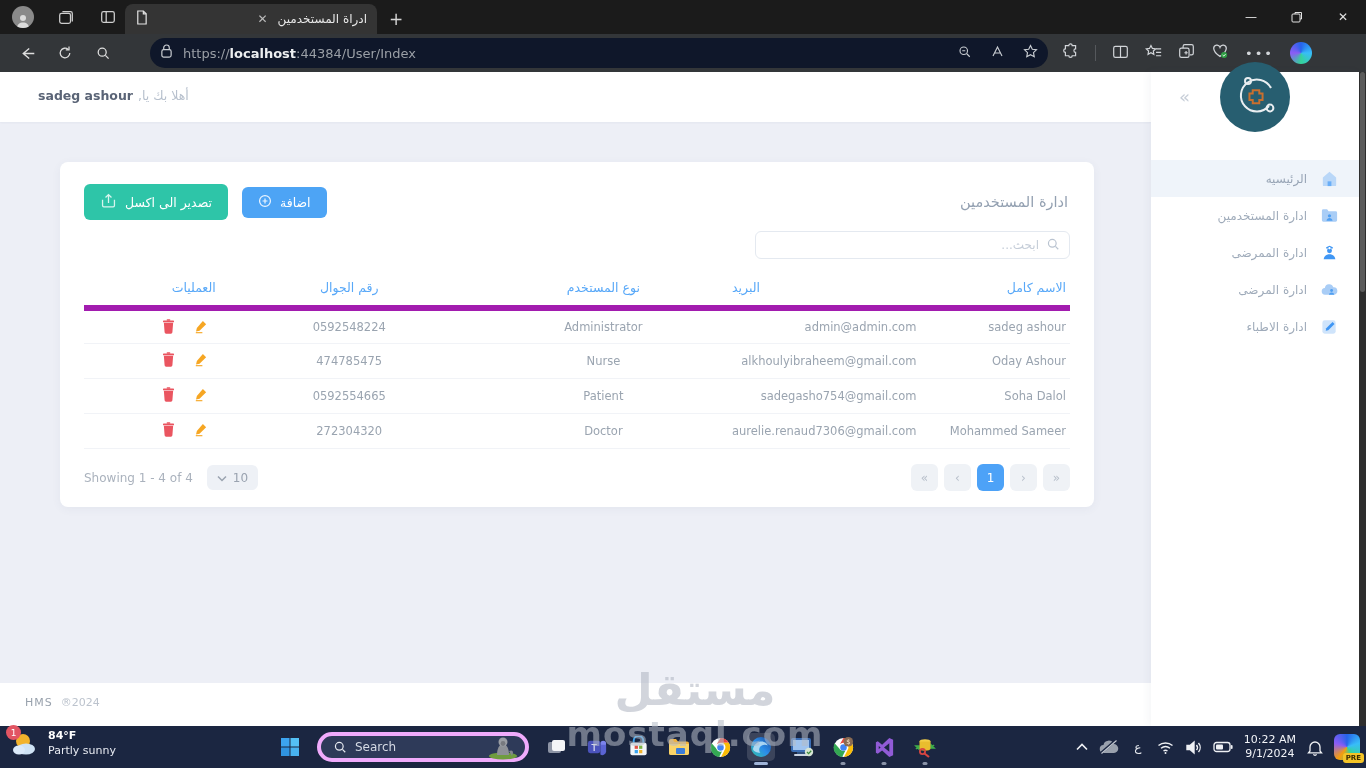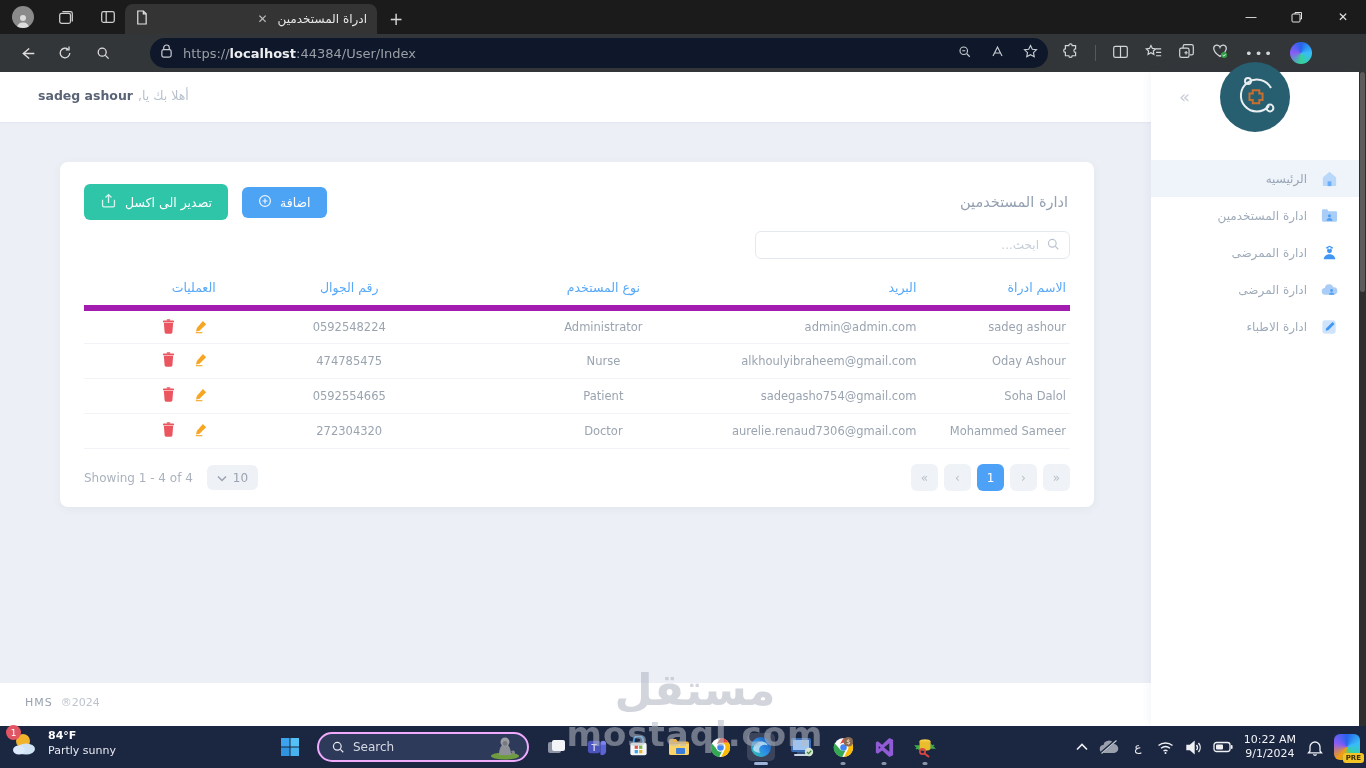--- a/index.html
+++ b/index.html
@@ -55,21 +55,21 @@
   .search-wrap input::placeholder { color:#c5cdd8; }
 
   table.users { position:absolute; top:112px; left:24px; width:986px; border-collapse:collapse; direction:rtl; }
   table.users th { color:#58a8f8; font-weight:normal; font-size:12.5px; padding:6px 4px 10px; border-bottom:6px solid #a21caf; }
   table.users td { font-size:11.5px; color:#9aa4b0; padding:0 4px; height:35px; border-bottom:1px solid #f1f3f7; }
   .col-name   { width:150px; } .c-name  { text-align:right; color:#8f99a7; }
   .col-email  { width:190px; } .c-email { text-align:right; color:#a3abb6; }
   .col-type   { width:250px; } .c-type  { text-align:center; }
   .col-phone  { width:260px; } .c-phone { text-align:center; }
   .col-act    { width:136px; } .c-act   { text-align:right; }
-  th.h-name { text-align:right; } th.h-email { text-align:right; } th.h-type,{ text-align:center; }
+  th.h-name { text-align:right; } th.h-email { text-align:left; } th.h-type,{ text-align:center; }
   th.h-type, th.h-phone { text-align:center; } th.h-act { text-align:right; padding-right:10px; }
   .act-btns { display:inline-flex; gap:14px; align-items:center; padding-right:6px; }
   .icon-btn { width:18px; height:18px; display:inline-flex; align-items:center; justify-content:center; }
 
   .table-footer { position:absolute; left:24px; right:24px; bottom:16px; display:flex; align-items:center; }
   .showing { color:#aab2bd; font-size:12px; }
   .pagesize { margin-left:14px; background:#eef1f6; border-radius:6px; height:25px; padding:0 10px; display:flex; align-items:center; gap:6px;
               color:#9aa3b0; font-size:12px; }
   .pager { margin-left:auto; display:flex; gap:6px; }
   .pg { width:27px; height:27px; border-radius:6px; background:#eff2f6; color:#b7bfca; font-size:12px;
@@ -107,21 +107,21 @@
   .w-icon { position:relative; width:30px; height:30px; }
   .w-badge { position:absolute; top:-4px; left:-4px; width:15px; height:15px; background:#e25563; color:#fff; border-radius:50%;
              font-size:9px; display:flex; align-items:center; justify-content:center; }
   .w-text { color:#e8ebf2; font-size:11px; line-height:1.35; }
   .w-temp { font-weight:bold; color:#fff; }
   .center-icons { position:absolute; left:276px; top:0; height:42px; display:flex; align-items:center; gap:13px; }
   .tb-app { width:28px; height:28px; border-radius:5px; display:flex; align-items:center; justify-content:center; position:relative; }
   .tb-app.active-app { background:rgba(255,255,255,.14); }
   .run-dot { position:absolute; bottom:-4px; left:50%; transform:translateX(-50%); width:5px; height:3px; border-radius:2px; background:#8a93a8; }
   .run-dot.wide { width:14px; background:#9fb4d8; }
-  .tb-search { width:212px; height:30px; border-radius:15px; background:#2e3a59; border:2px solid #f0abfc; display:flex; align-items:center;
+  .tb-search { width:212px; height:30px; border-radius:15px; background:#2e3a59; border:4px solid #f0abfc; display:flex; align-items:center;
                padding:0 4px 0 12px; gap:8px; }
   .tb-search span { color:#d5dae4; font-size:12px; flex:1; }
   .tray { position:absolute; right:6px; top:0; height:42px; display:flex; align-items:center; gap:11px; color:#eef0f4; }
   .tray-icn { display:flex; align-items:center; justify-content:center; }
   .lang { font-size:12px; color:#e6e9ef; width:16px; text-align:center; }
   .clock { text-align:center; font-size:11px; line-height:1.3; color:#f2f4f8; }
   .copilot-tb { position:relative; width:26px; height:26px; border-radius:6px; background:conic-gradient(#2563eb,#38bdf8,#34d399,#f59e0b,#8b5cf6,#2563eb); }
   .pre-badge { position:absolute; right:-4px; bottom:-3px; background:#f4c427; color:#3a2c00; font-size:7px; font-weight:bold;
                padding:1px 3px; border-radius:3px; }
 </style>
@@ -289,21 +289,21 @@
         <table class="users">
           <colgroup>
               <col class="col-name">
               <col class="col-email">
               <col class="col-type">
               <col class="col-phone">
               <col class="col-act">
             </colgroup>
           <thead>
             <tr>
-              <th class="h-name">الاسم ادراة</th>
+              <th class="h-name">الاسم كامل</th>
               <th class="h-email">البريد</th>
               <th class="h-type">نوع المستخدم</th>
               <th class="h-phone">رقم الجوال</th>
               <th class="h-act">العمليات</th>
             </tr>
           </thead>
           <tbody>
             <tr>
               <td class="c-name">sadeg ashour</td>
               <td class="c-email">admin@admin.com</td>

